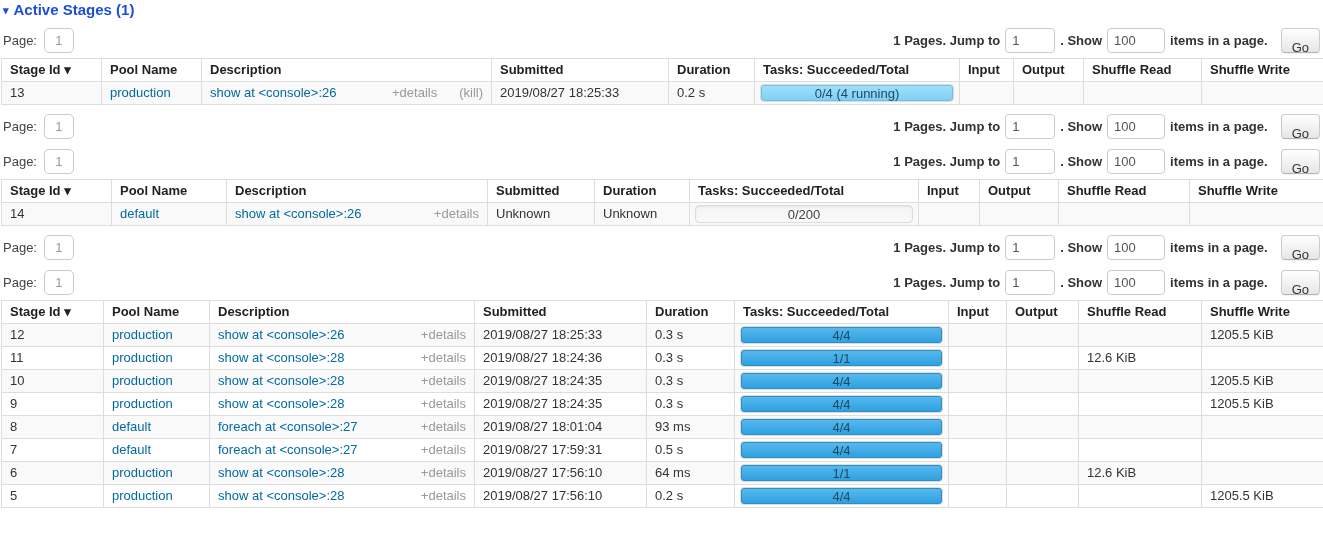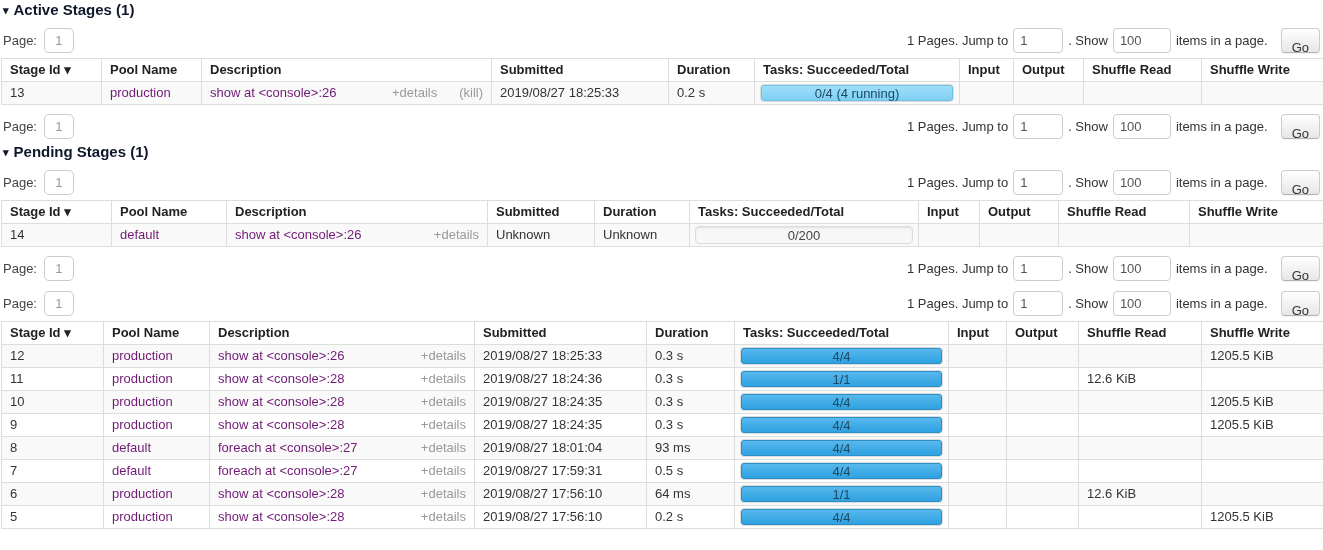--- a/index.html
+++ b/index.html
@@ -7,34 +7,34 @@
   body {
     width:1323px; height:550px; overflow:hidden;
     background:#ffffff; color:#333;
     font-family:"Liberation Sans", sans-serif; font-size:13px;
   }
   .page { padding:2px 1px 0 1px; }
 
   
   .section-title {
     margin:0 0 0 2px; padding:0;
-    font-size:15px; font-weight:bold; color:#0f172a;
+    font-size:15px; font-weight:bold; color:#1d4ed8;
     line-height:15px; cursor:pointer;
   }
   .section + .section .section-title { margin-top:0; }
   .section-title .arrow { font-size:11px; margin-right:5px; position:relative; top:-1px; }
 
   
   .pagination-bar {
     display:flex; align-items:center; justify-content:space-between;
     margin:8px 0 4px 0; height:27px; padding:0 2px;gap:28px;
   }
   .page-group, .jump-group { display:flex; align-items:center; }
   .page-label { color:#444; margin-right:7px; }
-  .jump-group span { margin:0 5px; color:#333; white-space:nowrap; }
+  .jump-group span { margin:0 5px; color:#333; white-space:nowrap;font-weight:bold; }
   input.page-num {
     width:30px; height:25px; text-align:center; color:#9a9a9a;
     border:1px solid #ccc; border-radius:5px; font-size:13px;
     font-family:"Liberation Sans", sans-serif; outline:none;
   }
   input.jump, input.show {
     height:25px; padding:2px 6px; color:#555; font-size:13px;
     border:1px solid #ccc; border-radius:4px; outline:none;
     font-family:"Liberation Sans", sans-serif;
   }
@@ -55,21 +55,21 @@
   }
   .stages-table th, .stages-table td {
     border-left:1px solid #ddd; border-top:1px solid #ddd;
     padding:4px 8px; text-align:left; font-size:13px; line-height:14px;
     white-space:nowrap; overflow:hidden;
   }
   .stages-table th:first-child, .stages-table td:first-child { border-left:none; }
   .stages-table th { font-weight:bold; color:#222; background:#fff; }
   .stages-table tbody tr:nth-child(odd) { background:#f9f9f9; }
   .stages-table tbody tr:nth-child(even) { background:#ffffff; }
-  a.cell-link { color:#701a75; text-decoration:none; cursor:pointer; }
+  a.cell-link { color:#0369a1; text-decoration:none; cursor:pointer; }
   .muted { color:#999; cursor:pointer; }
   .desc-wrap { display:flex; justify-content:space-between; align-items:center; }
   .desc-right { display:flex; }
   .desc-right .kill { margin-left:22px; }
   .desc-right .details { margin-left:10px; }
 
   
   td.c-tasks { padding:2px 5px; }
   .progress {
     position:relative; height:18px;
@@ -187,23 +187,20 @@
       <span>. Show</span>
       <input class="show" value="100" style="">
       <span>items in a page.</span>
       <button class="go-btn">Go</button>
     </div>
   </div>
 </div>
   </div>
 
   <div class="section">
-    <h4 class="section-title">
-      <span class="arrow">▾</span><span class="title-text">Pending Stages (1)</span>
-    </h4>
     <div class="pag-slot">
   <div class="pagination-bar">
     <div class="page-group">
       <span class="page-label">Page:</span>
       <input class="page-num" value="1" style="">
     </div>
     <div class="jump-group">
       <span>1 Pages. Jump to</span>
       <input class="jump" value="1" style="">
       <span>. Show</span>

